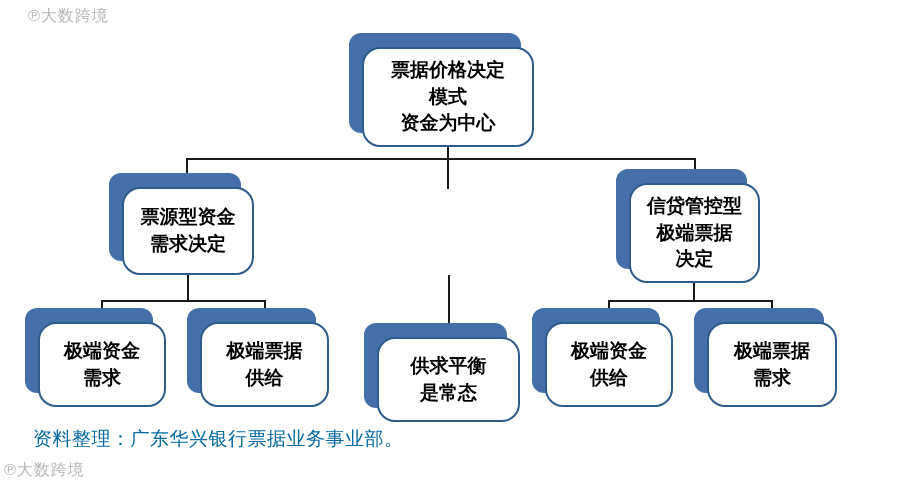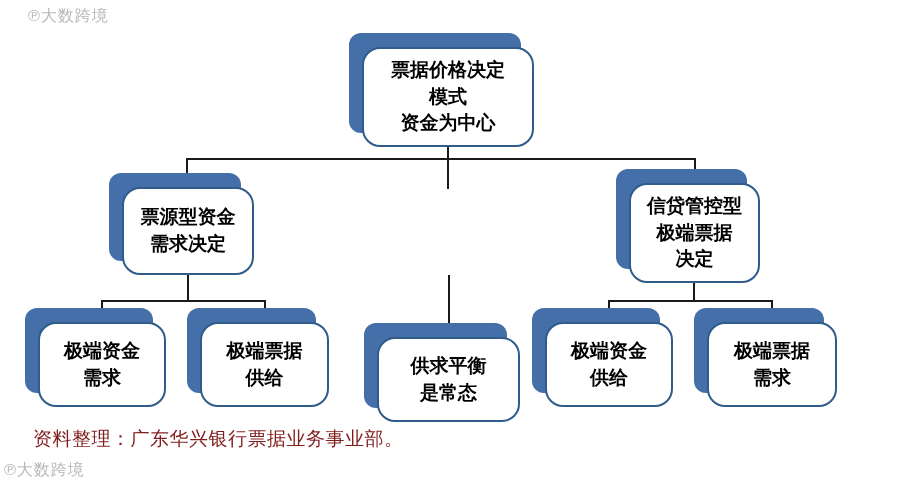--- a/index.html
+++ b/index.html
@@ -40,21 +40,21 @@
   }
   .line{
     position:absolute;
     background:var(--line,#1a1a1a);
     z-index:0;
   }
   .caption{
     position:absolute;
     left:33px;top:426px;
     font-size:19px;
-    color:#7f1d1d;
+    color:#0369a1;
     font-family:"Liberation Serif","DejaVu Serif",serif;
     letter-spacing:0.5px;
   }
   .watermark{
     position:absolute;
     color:var(--watermark,#b8b8b8);
     font-size:16px;
     letter-spacing:1px;
     z-index:3;
     user-select:none;

